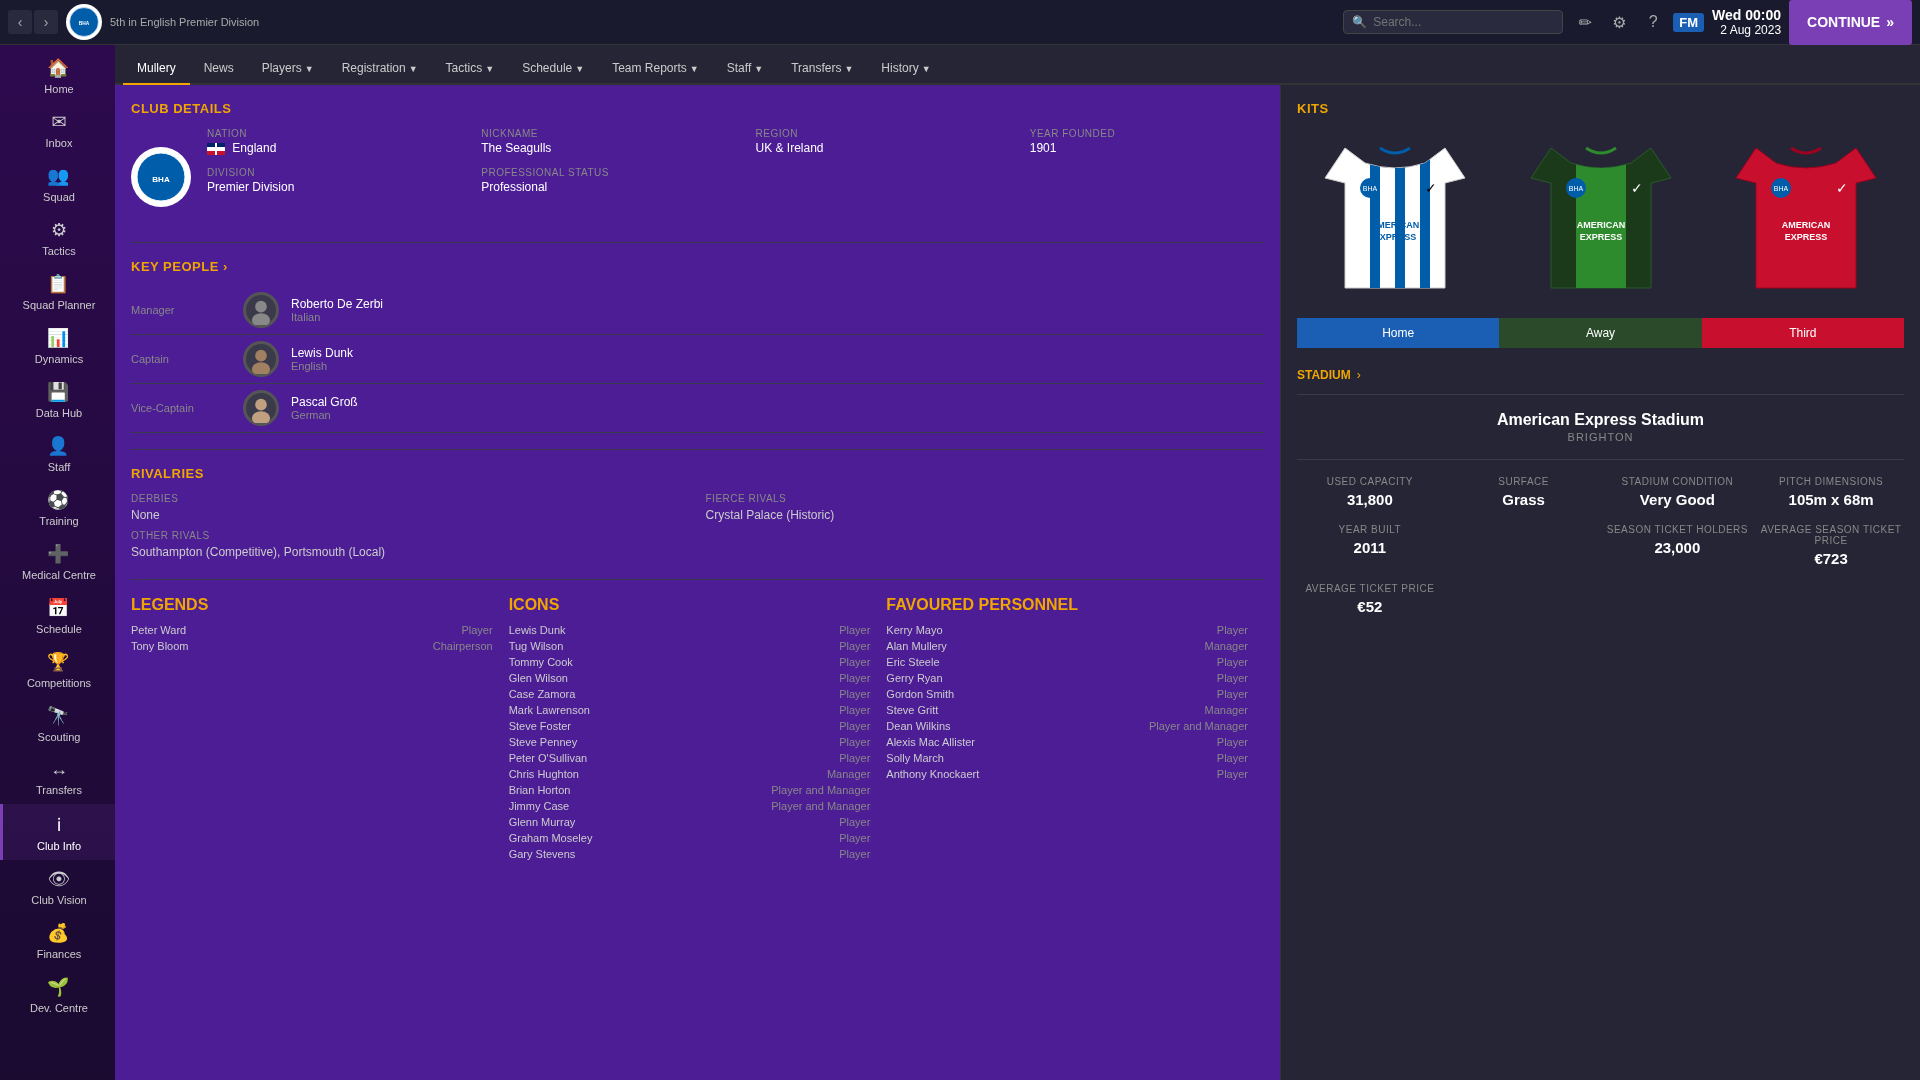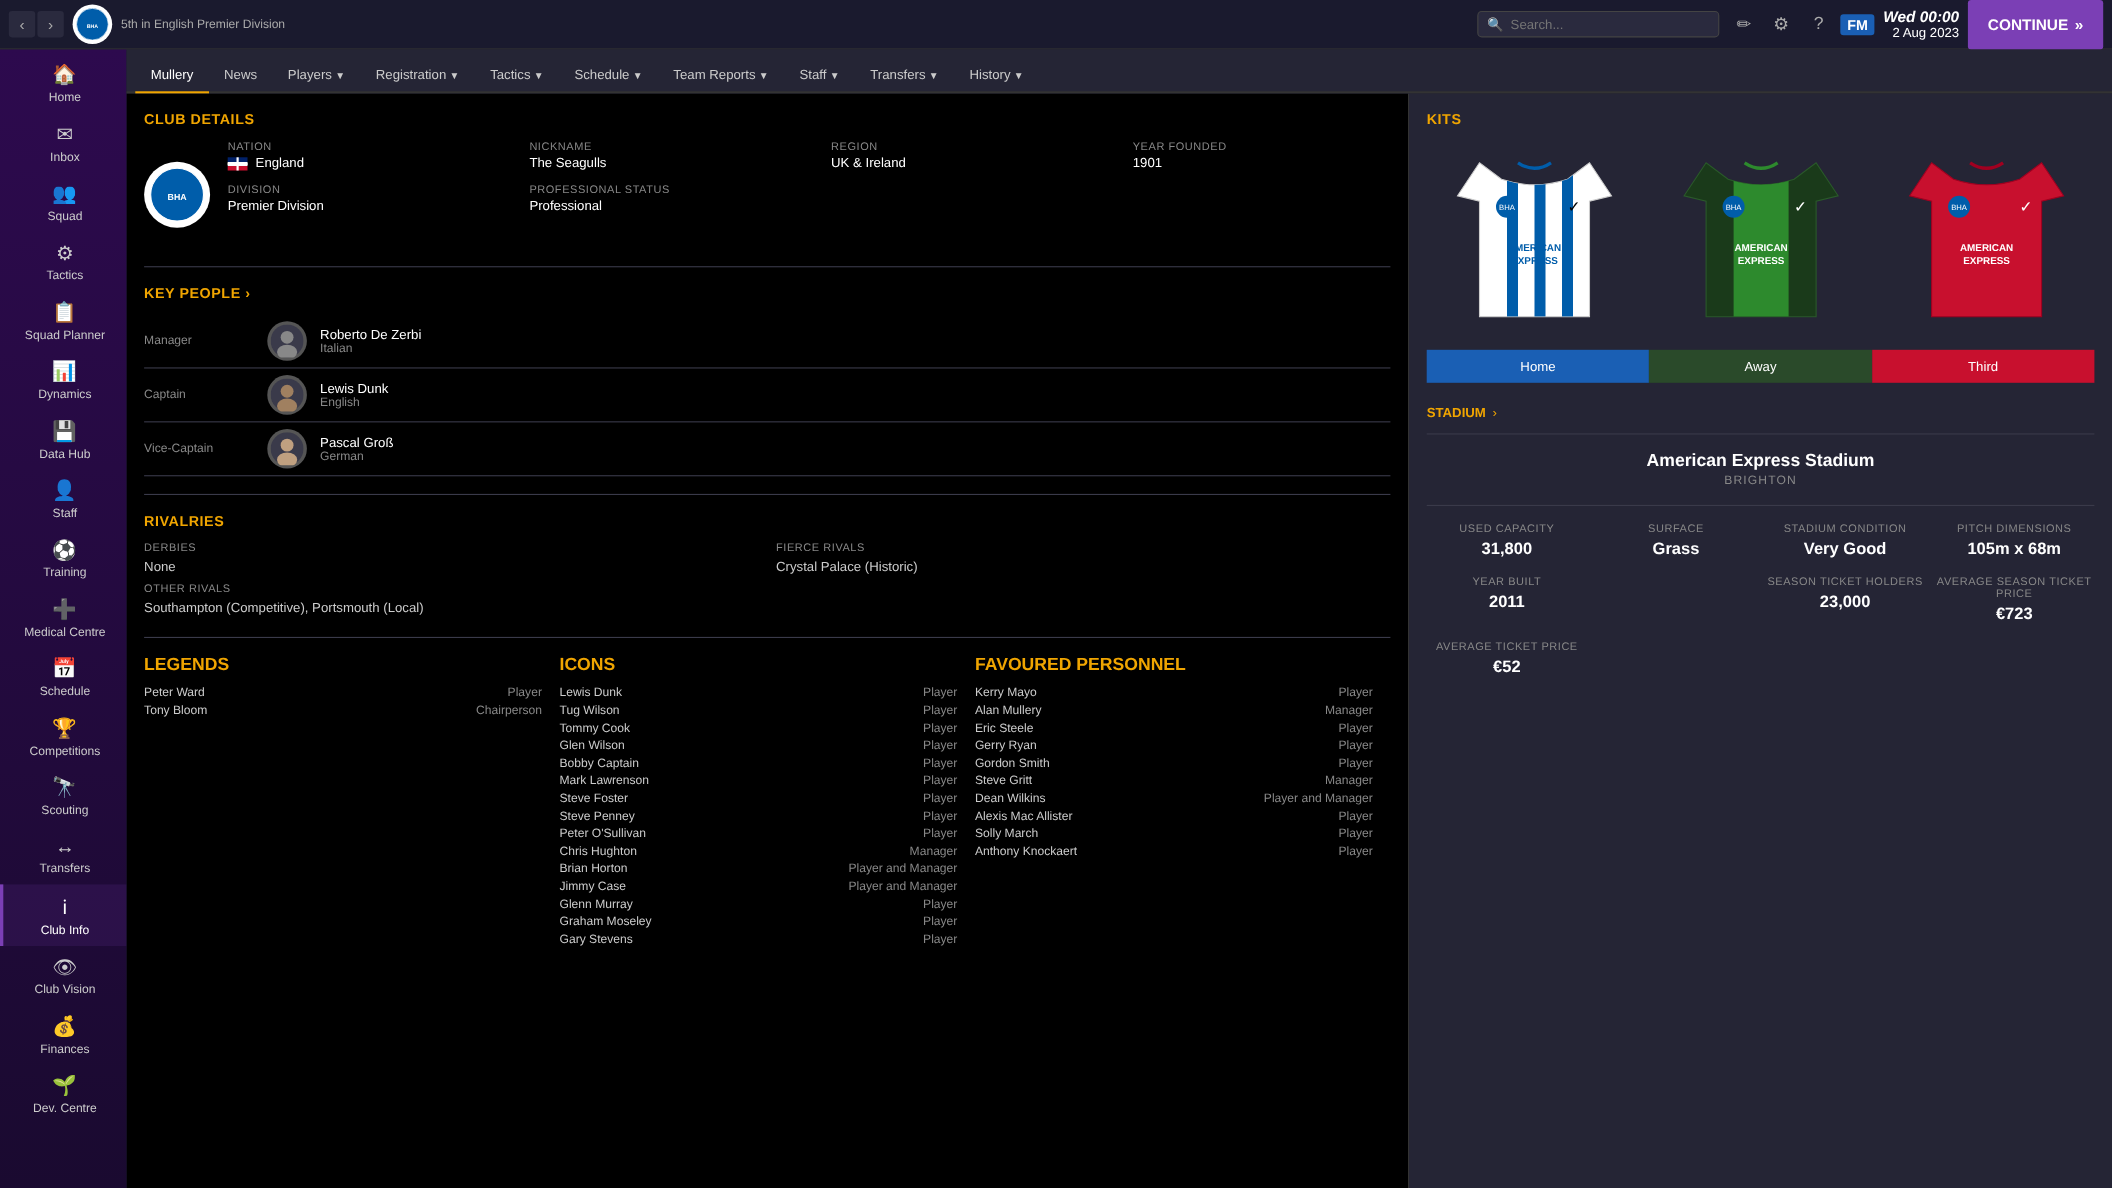--- a/index.html
+++ b/index.html
@@ -13,40 +13,40 @@
     #topbar .club-logo svg { width: 30px; height: 30px; }
     #topbar .club-info { flex: 1; }
     #topbar .club-name { color: #fff; font-size: 14px; font-weight: bold; }
     #topbar .club-sub { color: #aaa; font-size: 11px; }
     #topbar .search-bar { background: #2a2a3e; border: 1px solid #444; border-radius: 4px; padding: 4px 8px; color: #ccc; width: 220px; display: flex; align-items: center; gap: 6px; }
     #topbar .search-bar input { background: none; border: none; color: #ccc; outline: none; width: 180px; font-size: 12px; }
     #topbar .toolbar-icons { display: flex; gap: 6px; align-items: center; }
     #topbar .toolbar-icons .icon-btn { background: none; border: none; color: #aaa; cursor: pointer; font-size: 16px; width: 28px; height: 28px; display: flex; align-items: center; justify-content: center; }
     #topbar .fm-badge { background: #1a5fb4; color: #fff; font-weight: bold; padding: 2px 6px; border-radius: 3px; font-size: 13px; }
     #topbar .datetime { color: #fff; font-size: 12px; text-align: right; }
-    #topbar .datetime .time { font-size: 14px; font-weight: bold; font-style: italic; }
+    #topbar .datetime .time { font-size: 14px; font-weight: bold; }
     #topbar .continue-btn { background: #7b3fb5; color: #fff; border: none; padding: 8px 18px; font-size: 14px; font-weight: bold; cursor: pointer; border-radius: 3px; display: flex; align-items: center; gap: 6px; height: 45px; }
 
     
     #sidebar { position: absolute; left: 0; top: 45px; width: 115px; height: 1035px; background: linear-gradient(180deg, #2d0a4e 0%, #1a0a30 100%); display: flex; flex-direction: column; padding: 4px 0; }
     .sidebar-item { display: flex; flex-direction: column; align-items: center; padding: 8px 4px; cursor: pointer; color: #ccc; font-size: 11px; gap: 4px; border-left: 3px solid transparent; }
     .sidebar-item.active { color: #fff; border-left: 3px solid #7b3fb5; background: rgba(123,63,181,0.15); }
     .sidebar-item .s-icon { font-size: 18px; }
 
     
     #navtabs { position: absolute; left: 115px; top: 45px; right: 0; height: 40px; background: #252535; display: flex; align-items: flex-end; padding: 0 8px; border-bottom: 2px solid #333; }
     .nav-tab { padding: 8px 14px; color: #ccc; cursor: pointer; font-size: 12px; border-bottom: 2px solid transparent; margin-bottom: -2px; white-space: nowrap; }
     .nav-tab.active { color: #fff; border-bottom: 2px solid #f0a500; }
     .nav-tab .arrow { font-size: 9px; margin-left: 3px; }
 
     
     #main { position: absolute; left: 115px; top: 85px; right: 0; bottom: 0; display: flex; gap: 0; overflow: hidden; }
 
     
-    #left-panel { flex: 1; background: #000000; overflow-y: auto; padding: 16px; }
+    #left-panel { flex: 1; background: #4c1d95; overflow-y: auto; padding: 16px; }
     #left-panel::-webkit-scrollbar { width: 6px; }
     #left-panel::-webkit-scrollbar-track { background: #1a1a2a; }
     #left-panel::-webkit-scrollbar-thumb { background: #555; border-radius: 3px; }
 
     .section-title { color: #f0a500; font-size: 13px; font-weight: bold; margin-bottom: 12px; text-transform: uppercase; letter-spacing: 0.5px; }
     .section-title.link { cursor: pointer; }
     .section-title.link::after { content: ' ›'; }
 
     .detail-grid { display: grid; grid-template-columns: 1fr 1fr 1fr 1fr; gap: 0 40px; margin-bottom: 20px; }
     .detail-item { margin-bottom: 12px; }
@@ -373,21 +373,21 @@
           </div>
           <div class="person-row">
             <span class="person-name">Tommy Cook</span>
             <span class="person-role">Player</span>
           </div>
           <div class="person-row">
             <span class="person-name">Glen Wilson</span>
             <span class="person-role">Player</span>
           </div>
           <div class="person-row">
-            <span class="person-name">Bobby Captain</span>
+            <span class="person-name">Case Zamora</span>
             <span class="person-role">Player</span>
           </div>
           <div class="person-row">
             <span class="person-name">Mark Lawrenson</span>
             <span class="person-role">Player</span>
           </div>
           <div class="person-row">
             <span class="person-name">Steve Foster</span>
             <span class="person-role">Player</span>
           </div>

